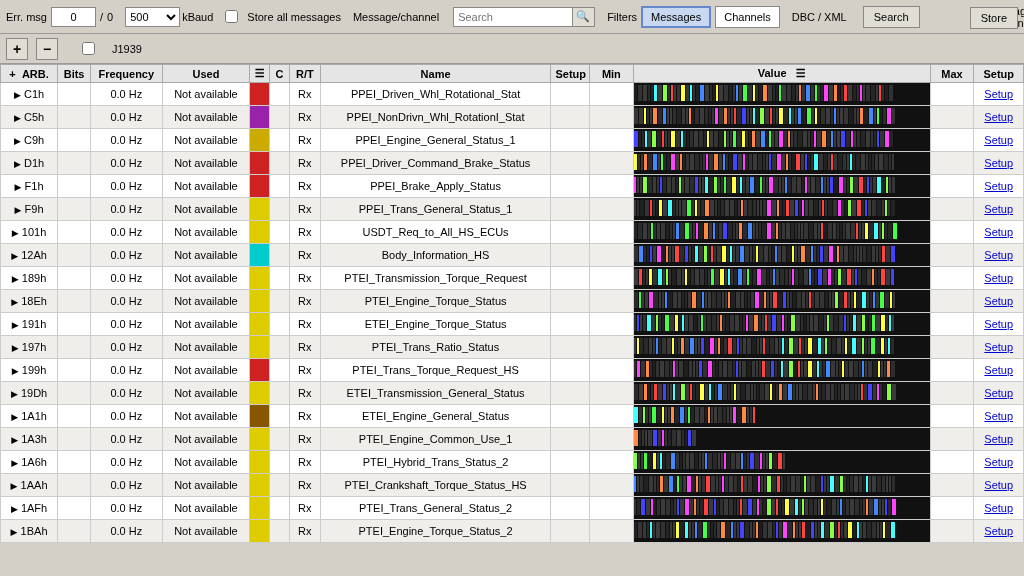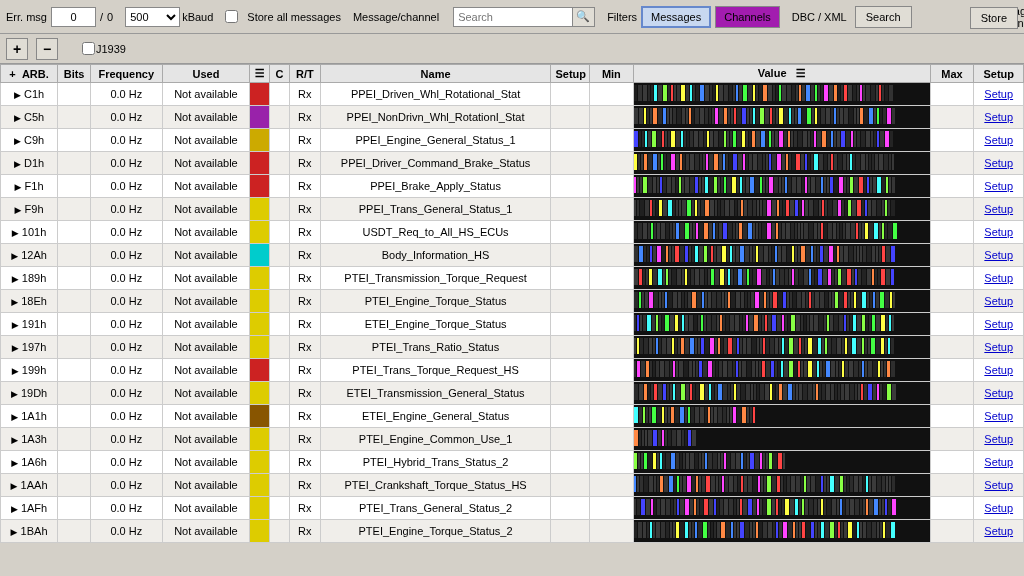--- a/index.html
+++ b/index.html
@@ -13,34 +13,34 @@
     
     .kbaud-group { display: flex; align-items: center; gap: 2px; }
     .kbaud-select { width: 55px; height: 20px; border: 1px solid #888; background: white; font-size: 11px; }
     
     .checkbox-label { display: flex; align-items: center; gap: 9px; font-size: 11px; }
     
     .search-group { display: flex; align-items: center; gap: 0; }
     .search-box { width: 120px; height: 20px; border: 1px solid #888; background: white; font-size: 11px; padding: 0 4px; }
     .search-btn { width: 22px; height: 20px; border: 1px solid #888; border-left: none; background: #e0ddd5; cursor: pointer; display: flex; align-items: center; justify-content: center; font-size: 11px; }
     
-    .filter-btn { height: 22px; padding: 0 8px; border: 1px solid #888; background: #a21caf; cursor: pointer; font-size: 11px; }
+    .filter-btn { height: 22px; padding: 0 8px; border: 1px solid #888; background: #ffffff; cursor: pointer; font-size: 11px; }
     .filter-btn.active { background: #c8d8f0; border: 2px solid #6688cc; }
     
-    .dbc-group { display: flex; align-items: center; gap: 8px; }
+    .dbc-group { display: flex; align-items: center; gap: 16px; }
     
     .action-btn { height: 22px; padding: 0 10px; border: 1px solid #888; background: #e0ddd5; cursor: pointer; font-size: 11px; }
     
     .messages-info { margin-left: auto; text-align: right; font-size: 11px; }
     
     .toolbar2 { display: flex; align-items: center; background: #d4d0c8; padding: 2px 6px; gap: 8px; border-bottom: 1px solid #999; height: 30px; }
     
     .icon-btn { width: 22px; height: 22px; border: 1px solid #888; background: #e0ddd5; cursor: pointer; display: flex; align-items: center; justify-content: center; font-size: 14px; font-weight: bold; }
     
-    .j1939-label { display: flex; align-items: center; gap: 1px; font-size: 11px; padding-left: 16px; }
+    .j1939-label { display: flex; align-items: center; gap: 17px; font-size: 11px; padding-left: 16px; }
     
     table { width: 100%; border-collapse: collapse; table-layout: fixed; }
     
     .table-header { background: #e5e5e5; }
     .table-header th { border: 1px solid #aaa; padding: 2px 4px; font-size: 11px; font-weight: bold; text-align: center; cursor: pointer; white-space: nowrap; overflow: hidden; }
     
     .table-body tr { height: 22px; }
     .table-body tr:nth-child(even) { background: #f0eeea; }
     .table-body tr:nth-child(odd) { background: #ffffff; }
     

